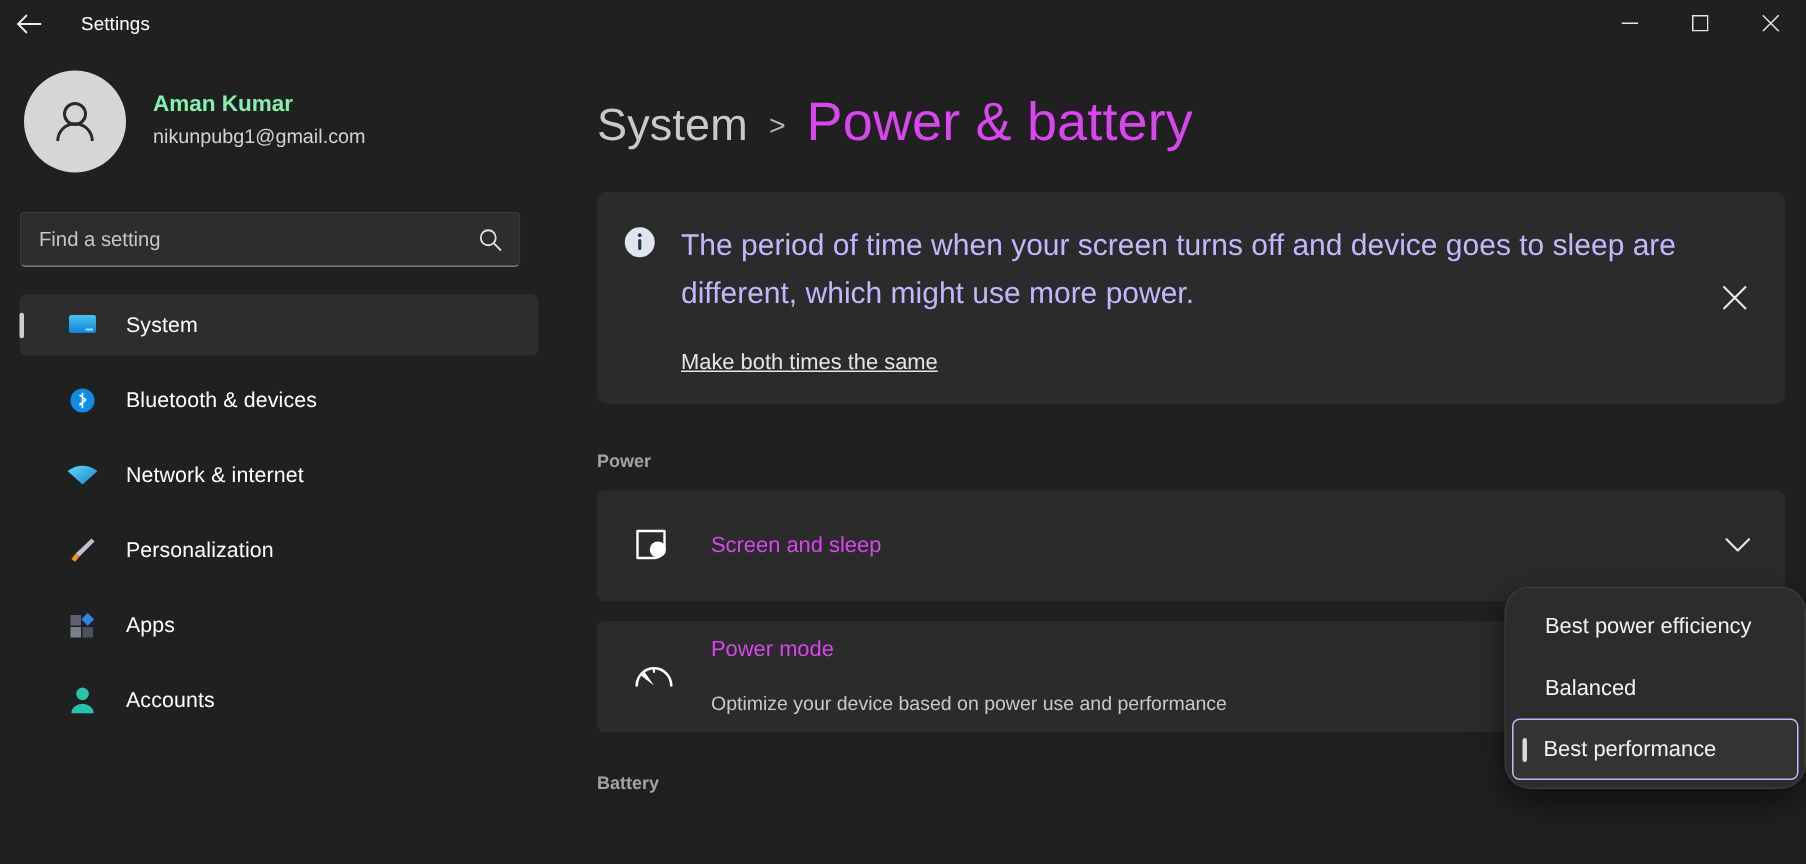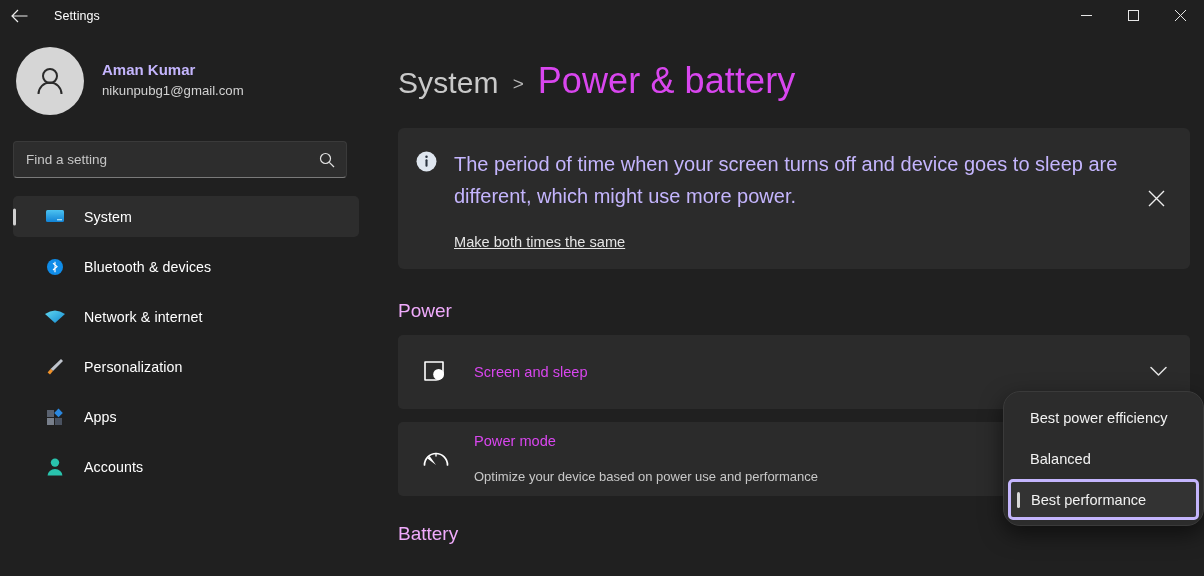--- a/index.html
+++ b/index.html
@@ -38,21 +38,21 @@
     position: absolute; top: 31px; left: 0; width: 372px; height: 545px;
     background: #202020;
   }
   .profile { display: flex; align-items: center; padding: 17px 0 0 16px; height: 82px; }
   .avatar {
     width: 68px; height: 68px; border-radius: 50%; background: #d6d6d6;
     display: flex; align-items: center; justify-content: center; flex: 0 0 68px;
   }
   .avatar svg { display: block; }
   .profile-text { margin-left: 18px; line-height: 1.25; }
-  .profile-name { font-size: 15px; font-weight: bold; color: #c4b5fd; }
+  .profile-name { font-size: 15px; font-weight: bold; color: #86efac; }
   .profile-email { font-size: 13.2px; color: #d2d2d2; margin-top: 3px; }
 
   .searchbox {
     position: relative; margin: 28px 0 0 13px; width: 334px; height: 37px;
     background: #2d2d2d; border: 1px solid #3a3a3a; border-bottom: 1px solid #7a7a7a;
     border-radius: 4px; display: flex; align-items: center;
   }
   .searchbox input {
     flex: 1; background: transparent; border: 0; outline: none; color: #e8e8e8;
     font-family: "Liberation Sans", sans-serif; font-size: 13.5px; padding: 0 12px;
@@ -87,21 +87,21 @@
   }
   .banner-icon { width: 56px; display: flex; justify-content: center; padding-top: 3px; flex: 0 0 56px; }
   .banner-body { flex: 1; padding-right: 70px; }
   .banner-text { font-size: 20px; line-height: 1.62; color: #c4b5fd; }
   .banner-link { display: inline-block; margin-top: 21px; font-size: 14.6px; color: #e5e5e5; }
   .banner-close {
     position: absolute; right: 16px; top: 50%; transform: translateY(-50%);
     width: 36px; height: 36px; display: flex; align-items: center; justify-content: center; color: #ededed;
   }
 
-  .section-title { margin: 31px 0 0 26px; font-size: 19px; font-weight: normal; color: #f0abfc; }
+  .section-title { margin: 31px 0 0 26px; font-size: 12px; font-weight: bold; color: #a3a3a3; }
 
   .card {
     position: relative; margin: 13px 14px 0 26px; width: 792px; height: 74px;
     background: #2b2b2b; border-radius: 5px; display: flex; align-items: center;
   }
   .card-icon { width: 76px; display: flex; justify-content: center; align-items: center; flex: 0 0 76px; color: #ffffff; }
   .card-body { flex: 1; }
   .card-title { font-size: 14.6px; color: #d946ef; }
   .card-sub { font-size: 13px; color: #c8c8c8; margin-top: 20px; }
   .card-chevron { width: 64px; display: flex; align-items: center; justify-content: center; color: #e4e4e4; }
@@ -112,21 +112,21 @@
   .flyout {
     position: absolute; left: 1003px; top: 391px; width: 201px;
     background: #2c2c2c; border: 1px solid #3a3a3a; border-radius: 17px;
     padding: 5px 4px; box-shadow: 0 8px 22px rgba(0,0,0,.55); z-index: 20;
   }
   .flyout-item {
     position: relative; height: 41px; display: flex; align-items: center;
     padding-left: 22px; border-radius: 5px; font-size: 14.6px; color: #f2f2f2;
   }
   .flyout-item.selected {
-    background: #333333; border: 3px solid #c4b5fd; padding-left: 20px;
+    background: #333333; border: 1px solid #c4b5fd; padding-left: 20px;
   }
   .flyout-item.selected::before {
     content: ""; position: absolute; left: 6px; top: 50%; transform: translateY(-50%);
     width: 3px; height: 16px; border-radius: 2px; background: #d8d8d8;
   }
 </style>
 </head>
 <body>
 
 <div class="app">

